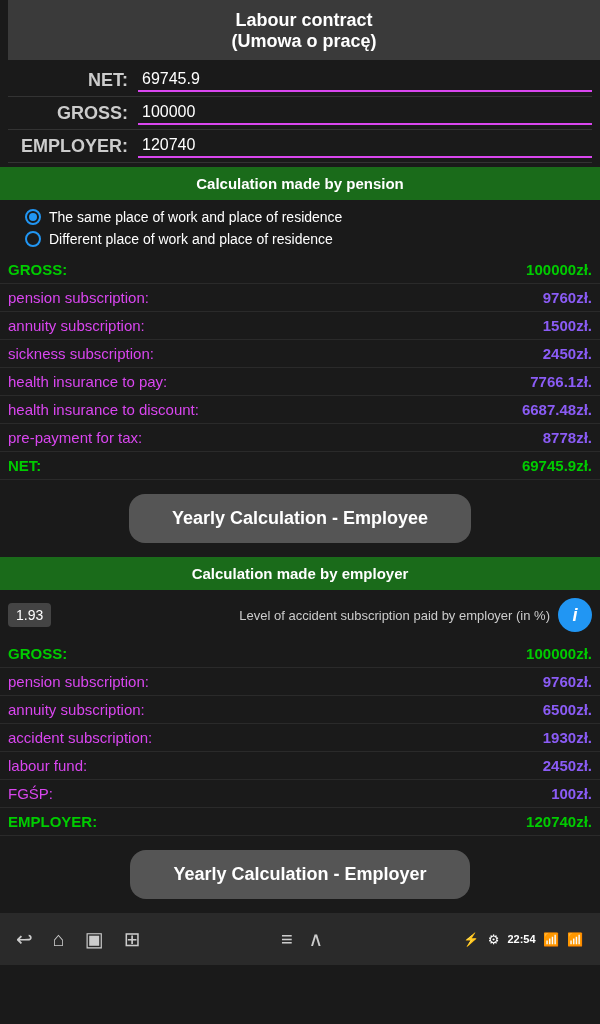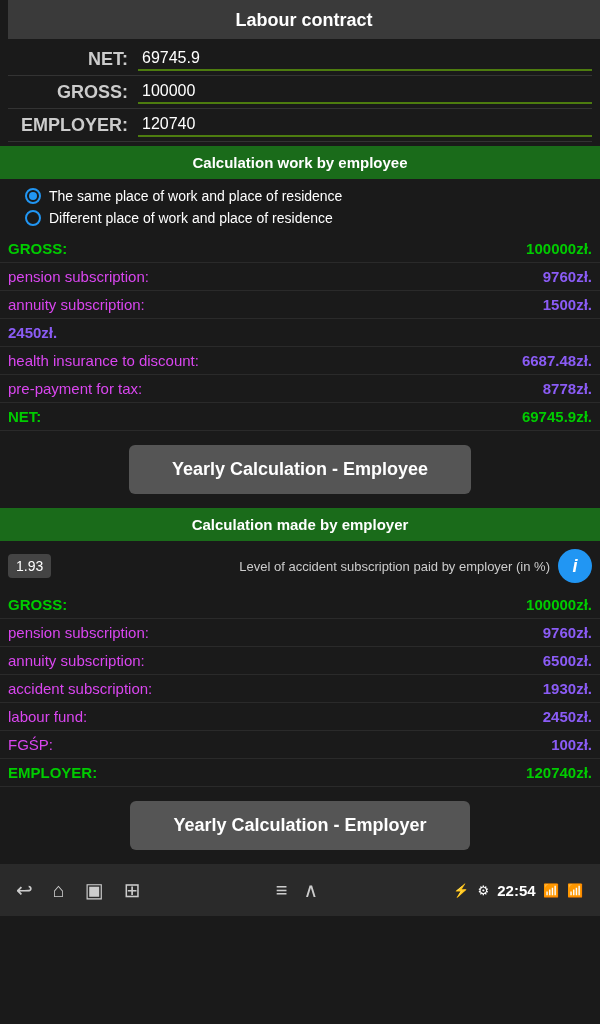--- a/index.html
+++ b/index.html
@@ -41,21 +41,21 @@
       font-weight: bold;
       color: #cccccc;
       width: 130px;
       text-align: right;
       padding-right: 10px;
     }
     .input-field {
       flex: 1;
       background: transparent;
       border: none;
-      border-bottom: 2px solid #4d7c0f;
+      border-bottom: 2px solid #d946ef;
       color: #ffffff;
       font-size: 16px;
       padding: 2px 4px;
       outline: none;
     }
 
     
     .section-header {
       background: #1a6b1a;
       text-align: center;
@@ -138,21 +138,21 @@
     .yearly-btn-container {
       display: flex;
       justify-content: center;
       padding: 14px 0;
       background: #1a1a1a;
     }
     .yearly-btn {
       background: #555555;
       color: #ffffff;
       border: none;
-      border-radius: 6px;
+      border-radius: 16px;
       padding: 14px 43px;
       font-size: 18px;
       font-weight: bold;
       cursor: pointer;
     }
 
     
     .info-row {
       display: flex;
       align-items: center;
@@ -212,54 +212,55 @@
       cursor: pointer;
     }
     .nav-icons-right {
       display: flex;
       align-items: center;
       gap: 8px;
       font-size: 13px;
       color: #ffffff;
     }
     .status-time {
-      font-size: 15px;
+      font-size: 11px;
       font-weight: bold;
     }
     .nav-center {
       display: flex;
       gap: 16px;
       align-items: center;
     }
   </style>
 </head>
 <body>
 
 <div class="header">
   <div class="header-title">
     <span>Labour contract</span><br>
+    <span>(Umowa o pracę)</span>
   </div>
 </div>
 
 <div class="input-section">
   <div class="input-row">
     <span class="input-label">NET:</span>
     <input class="input-field" type="text" value="69745.9" style="">
   </div>
   <div class="input-row">
     <span class="input-label">GROSS:</span>
     <input class="input-field" type="text" value="100000" style="">
   </div>
   <div class="input-row">
     <span class="input-label">EMPLOYER:</span>
     <input class="input-field" type="text" value="120740" style="">
   </div>
 </div>
 
-<div class="section-header">Calculation work by employee</div>
+<div class="section-header">Calculation made by pension</div>
 
 <div class="radio-section">
   <div class="radio-row">
     <div class="radio-btn selected"></div>
     <span class="radio-label">The same place of work and place of residence</span>
   </div>
   <div class="radio-row">
     <div class="radio-btn"></div>
     <span class="radio-label">Different place of work and place of residence</span>
   </div>
@@ -272,21 +273,26 @@
     </div>
     <div class="calc-row">
       <span class="calc-label">pension subscription:</span>
       <span class="calc-value">9760zł.</span>
     </div>
     <div class="calc-row">
       <span class="calc-label">annuity subscription:</span>
       <span class="calc-value">1500zł.</span>
     </div>
     <div class="calc-row">
+      <span class="calc-label">sickness subscription:</span>
       <span class="calc-value">2450zł.</span>
+    </div>
+    <div class="calc-row">
+      <span class="calc-label">health insurance to pay:</span>
+      <span class="calc-value">7766.1zł.</span>
     </div>
     <div class="calc-row">
       <span class="calc-label">health insurance to discount:</span>
       <span class="calc-value">6687.48zł.</span>
     </div>
     <div class="calc-row">
       <span class="calc-label">pre-payment for tax:</span>
       <span class="calc-value">8778zł.</span>
     </div>
     <div class="calc-row net-row">

